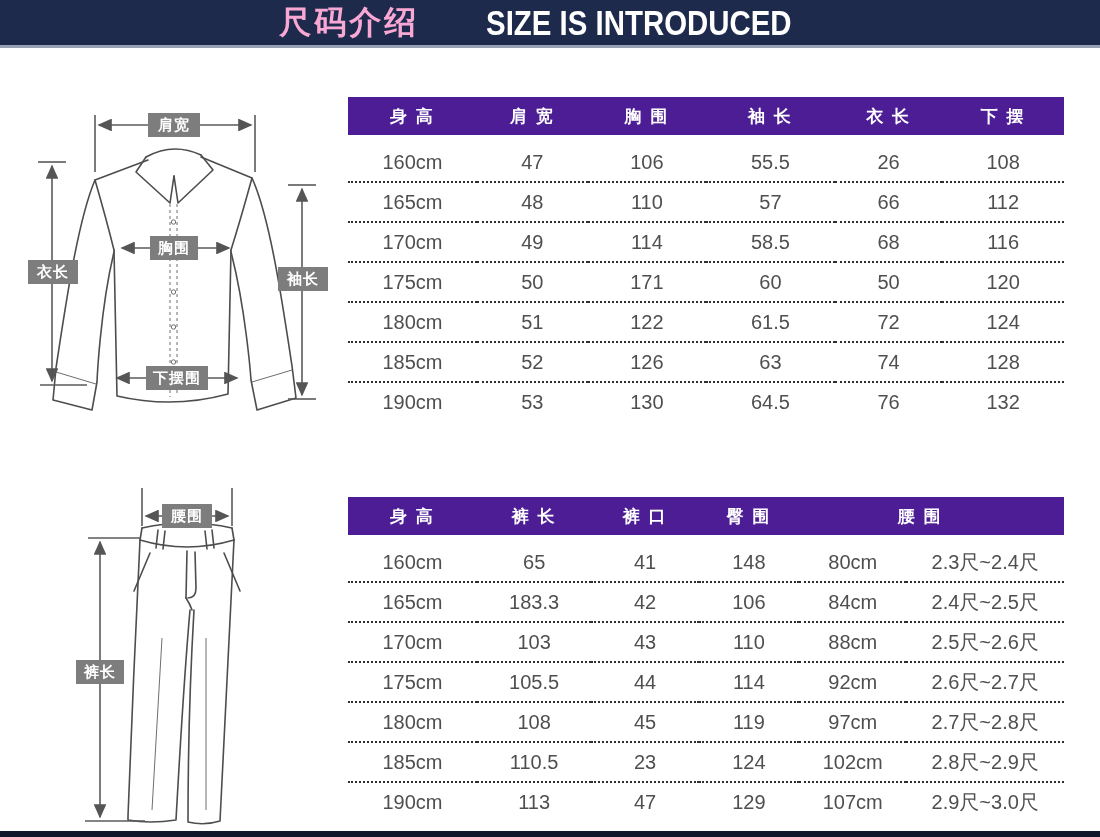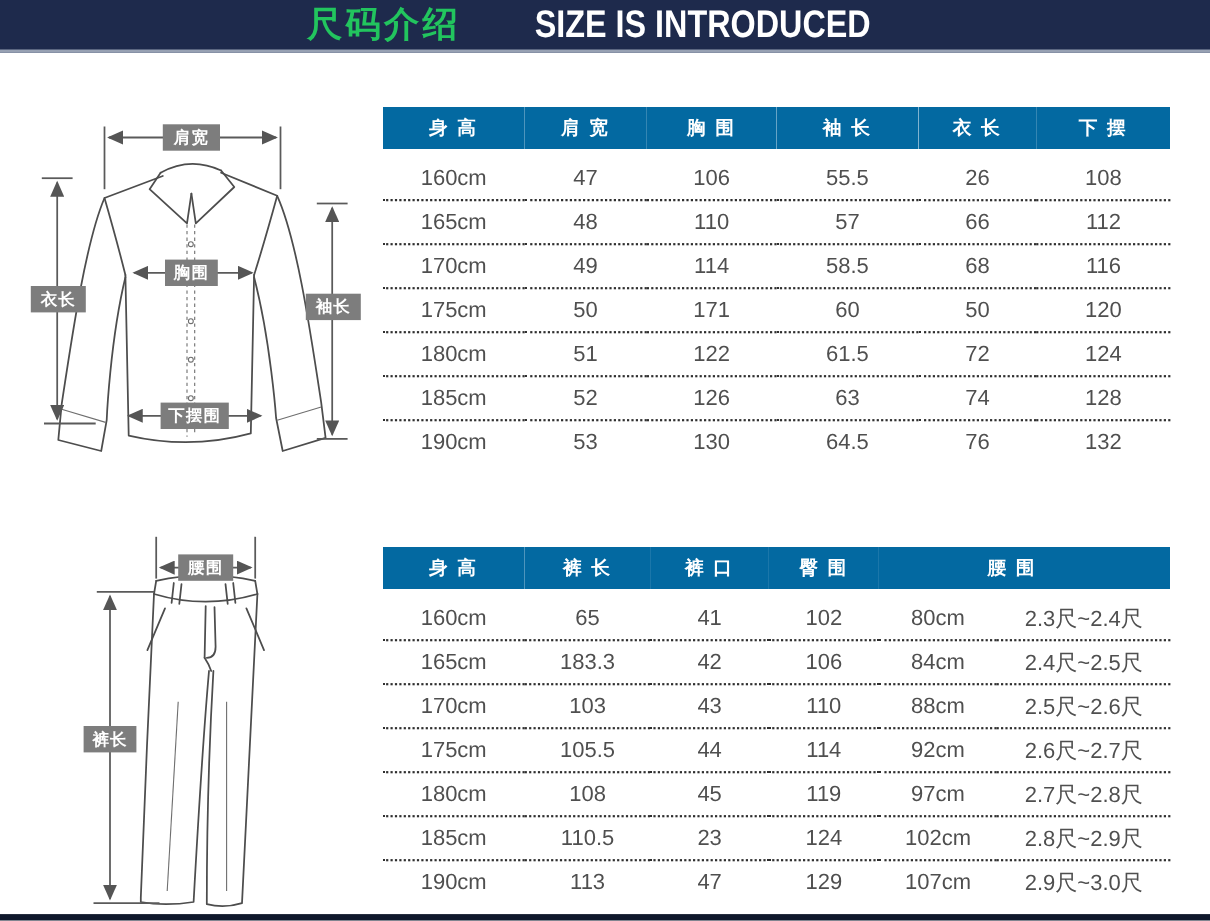--- a/index.html
+++ b/index.html
@@ -7,32 +7,32 @@
     width:1100px;height:837px;position:relative;overflow:hidden;
     background:#ffffff;
     font-family:"Liberation Sans","DejaVu Sans",sans-serif;
   }
   
   .banner{
     position:absolute;top:0;left:0;width:1100px;height:45px;
     background:#1e2a4c;border-bottom:3px solid #97a1b3;
     display:flex;align-items:center;justify-content:center;gap:38px;
   }
-  .banner .zh{color:#22c55e;font-size:32px;font-weight:bold;letter-spacing:3px;}
+  .banner .zh{color:#f9a8d4;font-size:32px;font-weight:bold;letter-spacing:3px;}
   .banner .en{color:#fff;font-size:35px;font-weight:bold;display:inline-block;
               transform:scaleX(.84);letter-spacing:0;}
   
   table.size-table{
     position:absolute;left:348px;width:716px;
     border-collapse:separate;border-spacing:0;table-layout:fixed;
   }
   #shirt-table{top:97px;}
   #pants-table{top:497px;}
   .size-table thead th{
-    background:#0369a1;background-clip:padding-box;color:#fff;
+    background:#4c1d95;background-clip:padding-box;color:#fff;
     height:38px;font-size:17px;font-weight:bold;letter-spacing:2px;
     border-bottom:8px solid transparent;text-align:center;padding:0;
   }
   .size-table thead th.th-waist{padding-right:23px;}
   .size-table tbody td{
     height:38px;text-align:center;vertical-align:middle;
     font-size:20px;color:#4f4f4f;padding:0;white-space:nowrap;
   }
   .size-table tbody tr + tr td{border-top:2px dotted #2f2f2f;}
   
@@ -265,21 +265,21 @@
       <th>裤 口</th>
       <th>臀 围</th>
       <th class="th-waist" colspan="2">腰 围</th>
     </tr>
   </thead>
   <tbody>
       <tr>
         <td>160cm</td>
         <td>65</td>
         <td>41</td>
-        <td>102</td>
+        <td>148</td>
         <td>80cm</td>
         <td>2.3尺~2.4尺</td>
       </tr>
       <tr>
         <td>165cm</td>
         <td>183.3</td>
         <td>42</td>
         <td>106</td>
         <td>84cm</td>
         <td>2.4尺~2.5尺</td>

